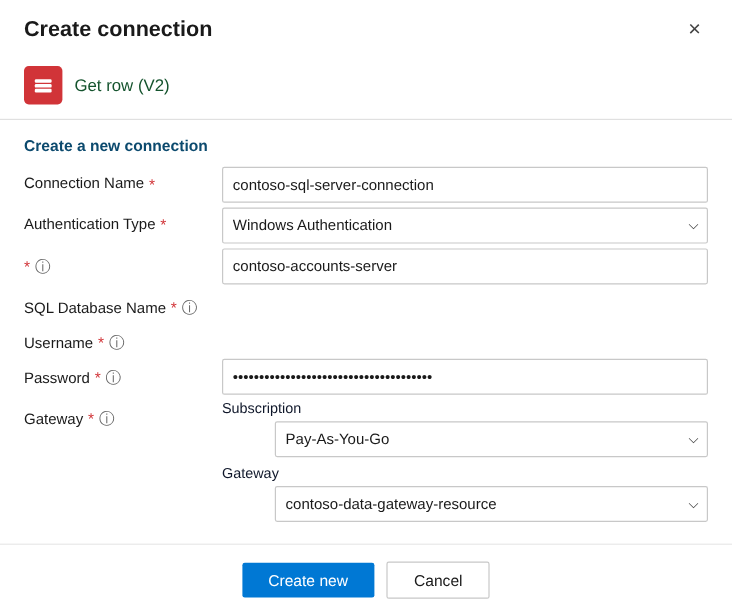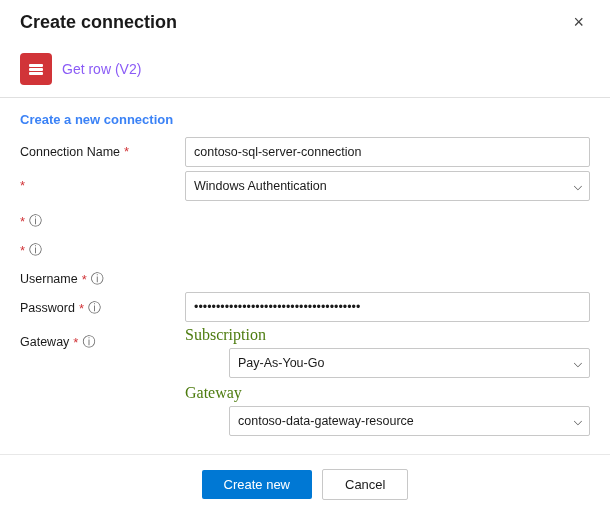--- a/index.html
+++ b/index.html
@@ -60,26 +60,26 @@
       justify-content: center;
       flex-shrink: 0;
     }
     .connector-icon svg {
       width: 20px;
       height: 20px;
     }
     .connector-label {
       font-size: 14px;
       font-weight: 500;
-      color: #8b5cf6;
+      color: #14532d;
     }
     .section-title {
       font-size: 13px;
       font-weight: 600;
-      color: #3b82f6;
+      color: #0c4a6e;
       padding: 14px 20px 10px 20px;
     }
     .form-body {
       padding: 0 20px 10px 20px;
       flex: 1;
     }
     .form-row {
       display: flex;
       align-items: flex-start;
       margin-bottom: 4px;
@@ -141,24 +141,23 @@
       color: #444;
       font-size: 11px;
     }
     .gateway-group {
       flex: 1;
       display: flex;
       flex-direction: column;
       gap: 2px;
     }
     .gateway-sublabel {
-      font-size: 16px;
-      color: #4d7c0f;
+      font-size: 12px;
+      color: #0f172a;
       margin-bottom: 2px;
-      font-family: Liberation Serif, serif;
     }
     .gateway-sub-select-wrapper {
       position: relative;
       margin-bottom: 4px;
       padding-left: 44px;
     }
     .footer {
       display: flex;
       align-items: center;
       justify-content: center;
@@ -214,40 +213,43 @@
     <div class="form-row">
       <div class="form-label">
         <span>Connection Name</span>
         <span class="required-star">*</span>
       </div>
       <input class="form-input" type="text" value="contoso-sql-server-connection" style="">
     </div>
 
     <div class="form-row">
       <div class="form-label">
+        <span>Authentication Type</span>
         <span class="required-star">*</span>
       </div>
       <div class="form-select-wrapper">
         <select class="form-select">
           <option>Windows Authentication</option>
           <option>SQL Server Authentication</option>
         </select>
         <span class="select-chevron">⌵</span>
       </div>
     </div>
 
     <div class="form-row">
       <div class="form-label">
         <span class="required-star">*</span>
         <span class="info-icon">ⓘ</span>
       </div>
-    </div>
-
-    <div class="form-row">
-      <div class="form-label">
+      <input class="form-input" type="text" value="contoso-accounts-server" style="">
+    </div>
+
+    <div class="form-row">
+      <div class="form-label">
+        <span>SQL Database Name</span>
         <span class="required-star">*</span>
         <span class="info-icon">ⓘ</span>
       </div>
     </div>
 
     <div class="form-row">
       <div class="form-label">
         <span>Username</span>
         <span class="required-star">*</span>
         <span class="info-icon">ⓘ</span>

